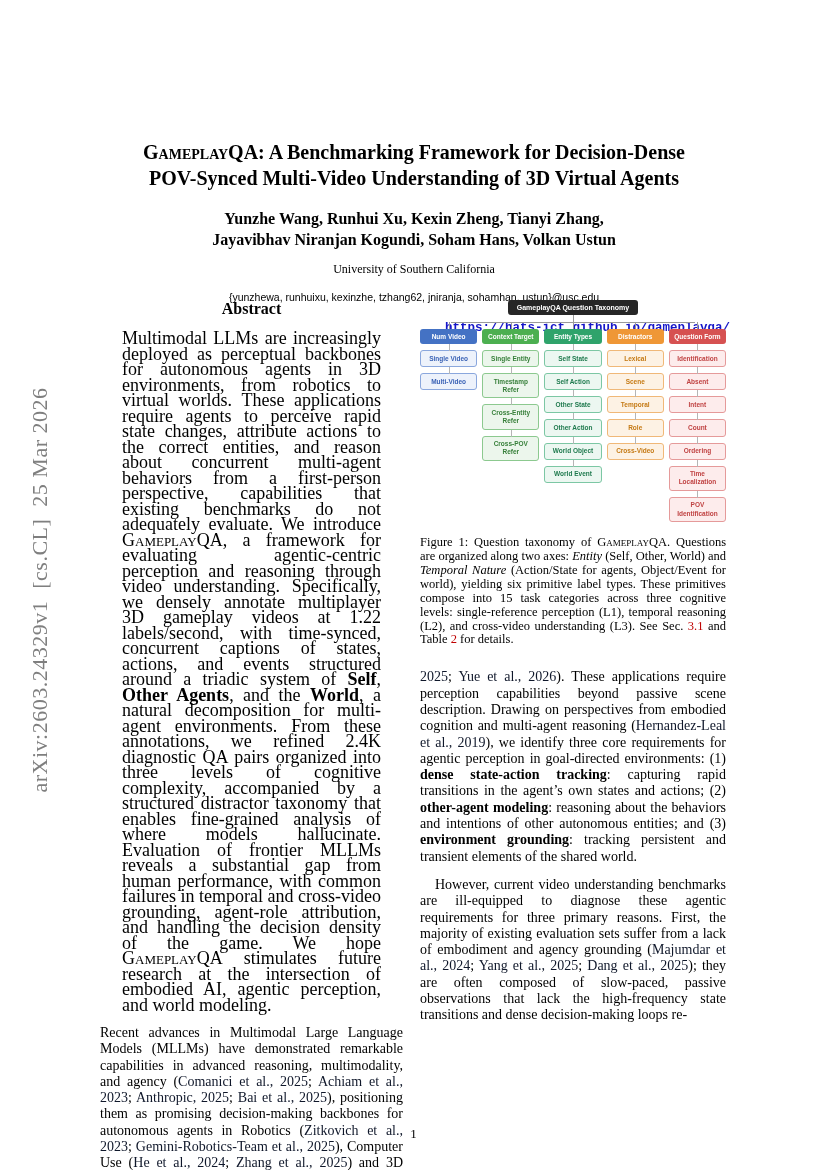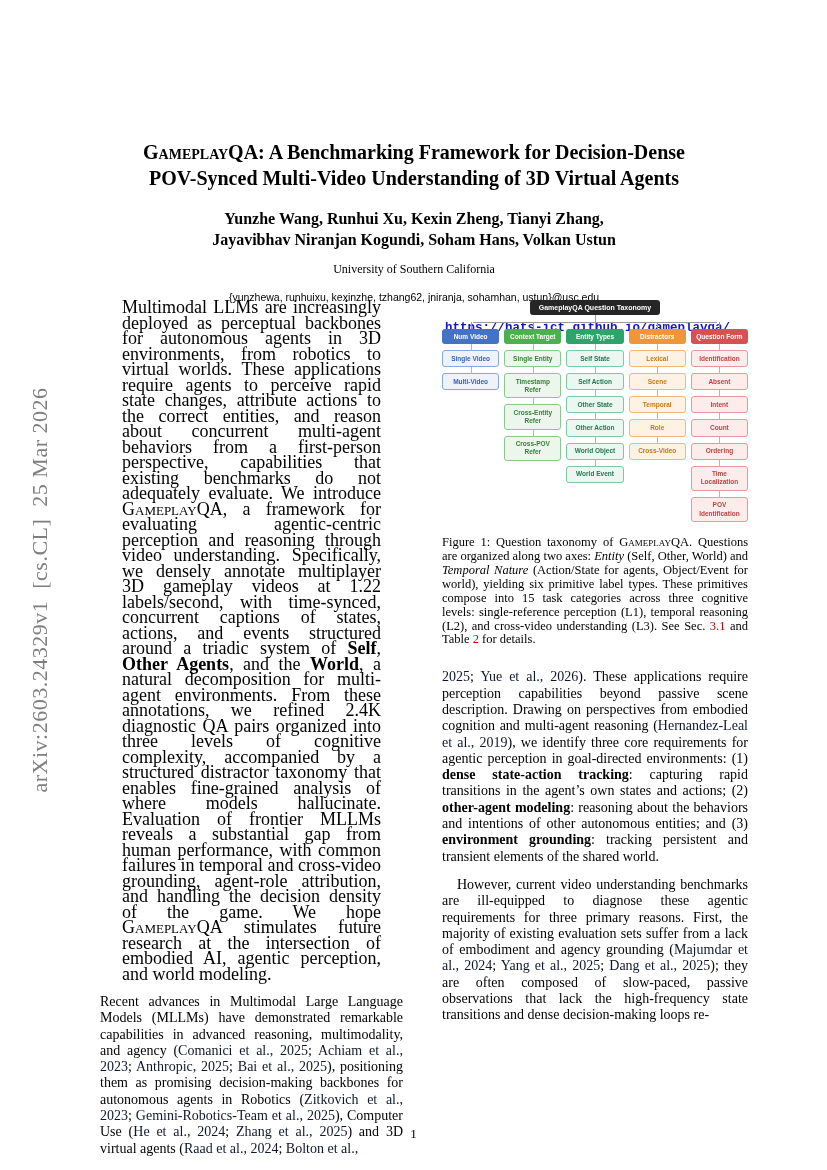--- a/index.html
+++ b/index.html
@@ -20,21 +20,21 @@
   .header { position:absolute; top:92px; left:98px; width:632px; text-align:center;margin-top:47px; }
   .title { font-size:20px; font-weight:bold; line-height:1.32; }
   .authors { margin-top:16px; font-size:16px; font-weight:bold; line-height:1.35; }
   .affiliation { margin-top:11px; font-size:12px; }
   .emails { margin-top:14px; font-family:Liberation Sans, sans-serif; font-size:10.5px; }
   .url-line { margin-top:14px;text-align:right; }
   .url-line a { font-family:"Liberation Mono", monospace; font-size:12.5px; font-weight:bold; color:#1515c8; text-decoration:none; cursor:pointer; }
 
   
   .col-left  { position:absolute; left:100px; top:300px; width:303px; }
-  .col-right { position:absolute; left:442px; top:300px; width:306px; }
+  .col-right { position:absolute; left:420px; top:300px; width:306px; }
 
   .abstract-heading { text-align:center; font-weight:bold; font-size:16px; margin-bottom:13px; }
   .abstract-body { margin:0 22px; font-size:18px; line-height:15.5px; text-align:justify; }
 
   .section-heading { margin-top:21px; font-size:16px; font-weight:bold; }
   .section-heading .num { display:inline-block; margin-right:14px; }
 
   .body-para { font-size:14px; line-height:16.3px; text-align:justify; margin-top:12px; }
   .indent { text-indent:15px; }
 
@@ -103,20 +103,21 @@
       <div>Jayavibhav Niranjan Kogundi, Soham Hans, Volkan Ustun</div>
     </div>
     <div class="affiliation">University of Southern California</div>
     <div class="emails">{yunzhewa, runhuixu, kexinzhe, tzhang62, jniranja, sohamhan, ustun}@usc.edu</div>
     <div class="url-line">
       <a>https://hats-ict.github.io/gameplayqa/</a>
     </div>
   </div>
 
   <div class="col-left">
+    <div class="abstract-heading">Abstract</div>
     <div class="abstract-body"><span>Multimodal LLMs are increasingly deployed as perceptual backbones for autonomous agents in 3D environments, from robotics to virtual worlds. These applications require agents to perceive rapid state changes, attribute actions to the correct entities, and reason about concurrent multi-agent behaviors from a first-person perspective, capabilities that existing benchmarks do not adequately evaluate. We introduce </span><span class="seg-sc">GameplayQA</span><span>, a framework for evaluating agentic-centric perception and reasoning through video understanding. Specifically, we densely annotate multiplayer 3D gameplay videos at 1.22 labels/second, with time-synced, concurrent captions of states, actions, and events structured around a triadic system of </span><span class="seg-b">Self</span><span>, </span><span class="seg-b">Other Agents</span><span>, and the </span><span class="seg-b">World</span><span>, a natural decomposition for multi-agent environments. From these annotations, we refined 2.4K diagnostic QA pairs organized into three levels of cognitive complexity, accompanied by a structured distractor taxonomy that enables fine-grained analysis of where models hallucinate. Evaluation of frontier MLLMs reveals a substantial gap from human performance, with common failures in temporal and cross-video grounding, agent-role attribution, and handling the decision density of the game. We hope </span><span class="seg-sc">GameplayQA</span><span> stimulates future research at the intersection of embodied AI, agentic perception, and world modeling.</span></div>
 
     <div class="body-para"><span>Recent advances in Multimodal Large Language Models (MLLMs) have demonstrated remarkable capabilities in advanced reasoning, multimodality, and agency (</span><span class="seg-cite">Comanici et al., 2025</span><span>; </span><span class="seg-cite">Achiam et al., 2023</span><span>; </span><span class="seg-cite">Anthropic, 2025</span><span>; </span><span class="seg-cite">Bai et al., 2025</span><span>), positioning them as promising decision-making backbones for autonomous agents in Robotics (</span><span class="seg-cite">Zitkovich et al., 2023</span><span>; </span><span class="seg-cite">Gemini-Robotics-Team et al., 2025</span><span>), Computer Use (</span><span class="seg-cite">He et al., 2024</span><span>; </span><span class="seg-cite">Zhang et al., 2025</span><span>) and 3D virtual agents (</span><span class="seg-cite">Raad et al., 2024</span><span>; </span><span class="seg-cite">Bolton et al.,</span></div>
   </div>
 
   <div class="col-right">
     <div class="fig">
       <div class="fig-root">GameplayQA Question Taxonomy</div>
       <div class="fig-stem"></div>
       <div class="branches">

